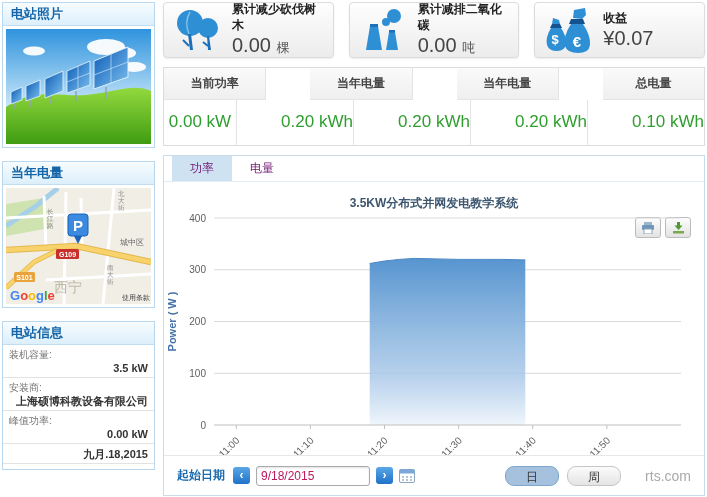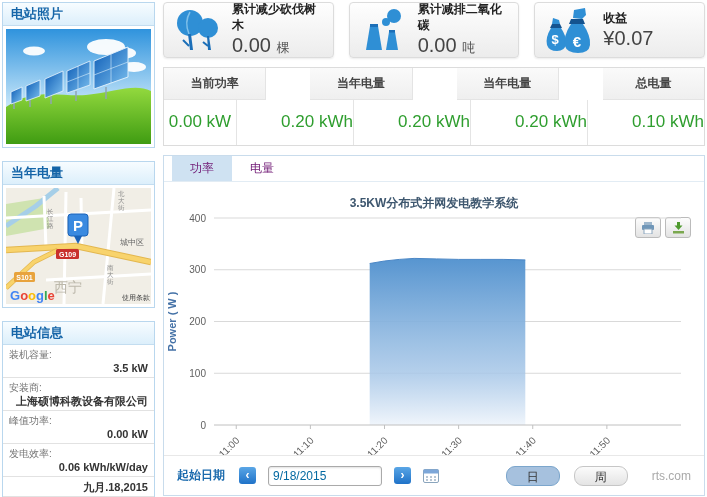--- a/index.html
+++ b/index.html
@@ -49,35 +49,35 @@
   .chart-region{position:relative;height:274px;}
   .chart-title{position:absolute;top:13px;left:0;right:0;text-align:center;
       font-size:12px;font-weight:bold;color:#3e576f;}
   .chart-btns{position:absolute;top:35px;right:13px;display:flex;gap:4px;}
   .chart-btn{width:24px;height:19px;border:1px solid #bbb;border-radius:3px;
       background:linear-gradient(#fdfdfd,#e3e3e3);display:flex;align-items:center;
       justify-content:center;cursor:pointer;}
   #plot-svg{position:absolute;left:0;top:0;}
 
   .date-bar{position:absolute;left:0;right:0;bottom:0;height:39px;border-top:1px solid #e8e8e8;
-      display:flex;align-items:center;gap:12px;padding:0 13px;background:#fff;}
+      display:flex;align-items:center;gap:6px;padding:0 13px;background:#fff;}
   .date-label{font-size:12px;font-weight:bold;color:#1a6aad;margin-right:2px;}
   .nav-btn{width:17px;height:17px;border:none;border-radius:3px;color:#fff;font-weight:bold;
       background:linear-gradient(#5aa6e6,#1f72c8);font-size:12px;line-height:17px;
       text-align:center;cursor:pointer;padding:0;}
   .date-input{width:104px;height:18px;border:1px solid #aaa;border-radius:3px;font-size:12px;
-      padding:0 4px;color:#0369a1;box-shadow:inset 0 1px 2px rgba(0,0,0,.12);
+      padding:0 4px;color:#be185d;box-shadow:inset 0 1px 2px rgba(0,0,0,.12);
       font-family:"Liberation Sans",sans-serif;}
   .cal-icon{cursor:pointer;display:flex;}
   .spacer{flex:1;}
   .toggle-btn{width:54px;height:20px;border-radius:9px;font-size:12px;color:#333;
       text-align:center;line-height:20px;cursor:pointer;box-sizing:border-box;}
   .toggle-btn.active{background:#a6c1de;border:1px solid #7ca6cc;}
   .toggle-btn.inactive{background:linear-gradient(#fbfbfb,#e4e4e4);border:1px solid #c6c6c6;margin-left:2px;}
-  .watermark{font-size:12px;color:#a9a9a9;margin-left:12px;text-align:right;}
+  .watermark{font-size:14px;color:#a9a9a9;margin-left:18px;text-align:right;}
 </style>
 </head>
 <body>
 
 <div class="left-col">
 
   <div class="panel">
     <div class="panel-header">电站照片</div>
     <div class="panel-body">
       <svg width="145" height="115" viewBox="0 0 145 115">
@@ -175,24 +175,20 @@
       </div>
       <div class="info-field">
         <div class="info-label">安装商:</div>
         <div class="info-value">上海硕博科教设备有限公司</div>
       </div>
       <div class="info-field">
         <div class="info-label">峰值功率:</div>
         <div class="info-value">0.00 kW</div>
       </div>
       <div class="info-field">
-        <div class="info-label">发电效率:</div>
-        <div class="info-value">0.06 kWh/kW/day</div>
-      </div>
-      <div class="info-field">
         <div class="info-value">九月.18,2015</div>
       </div>
       <div class="info-field">
         
         
       </div>
     </div>
   </div>
 </div>
 

